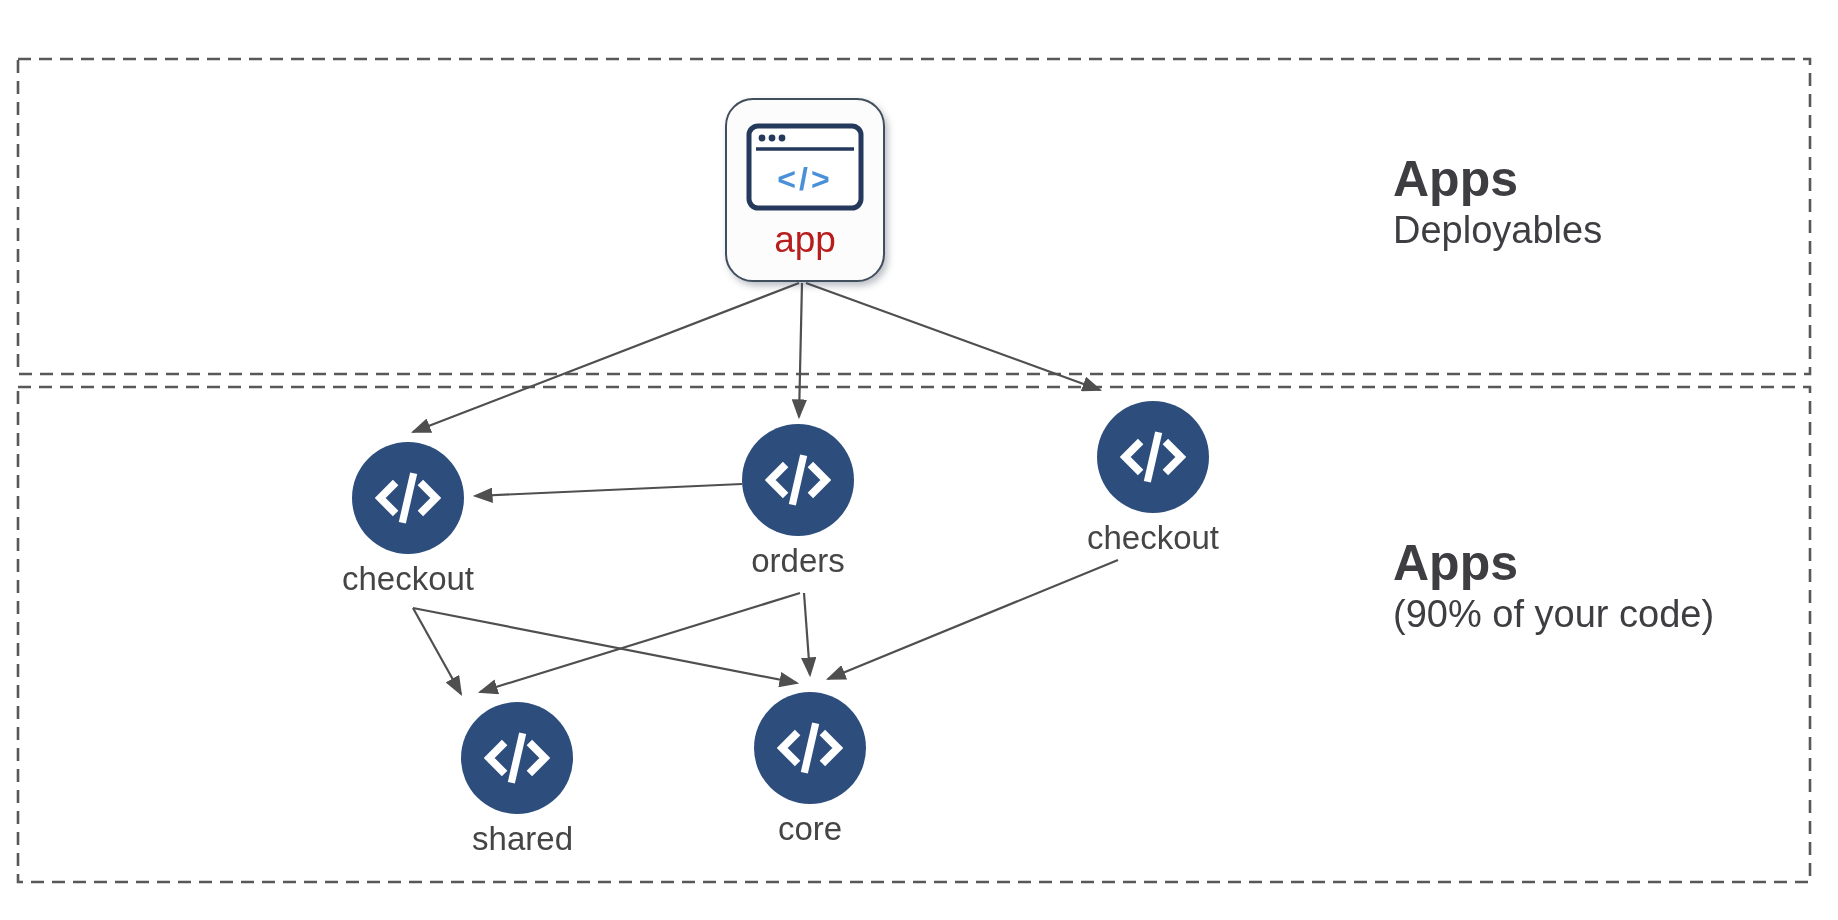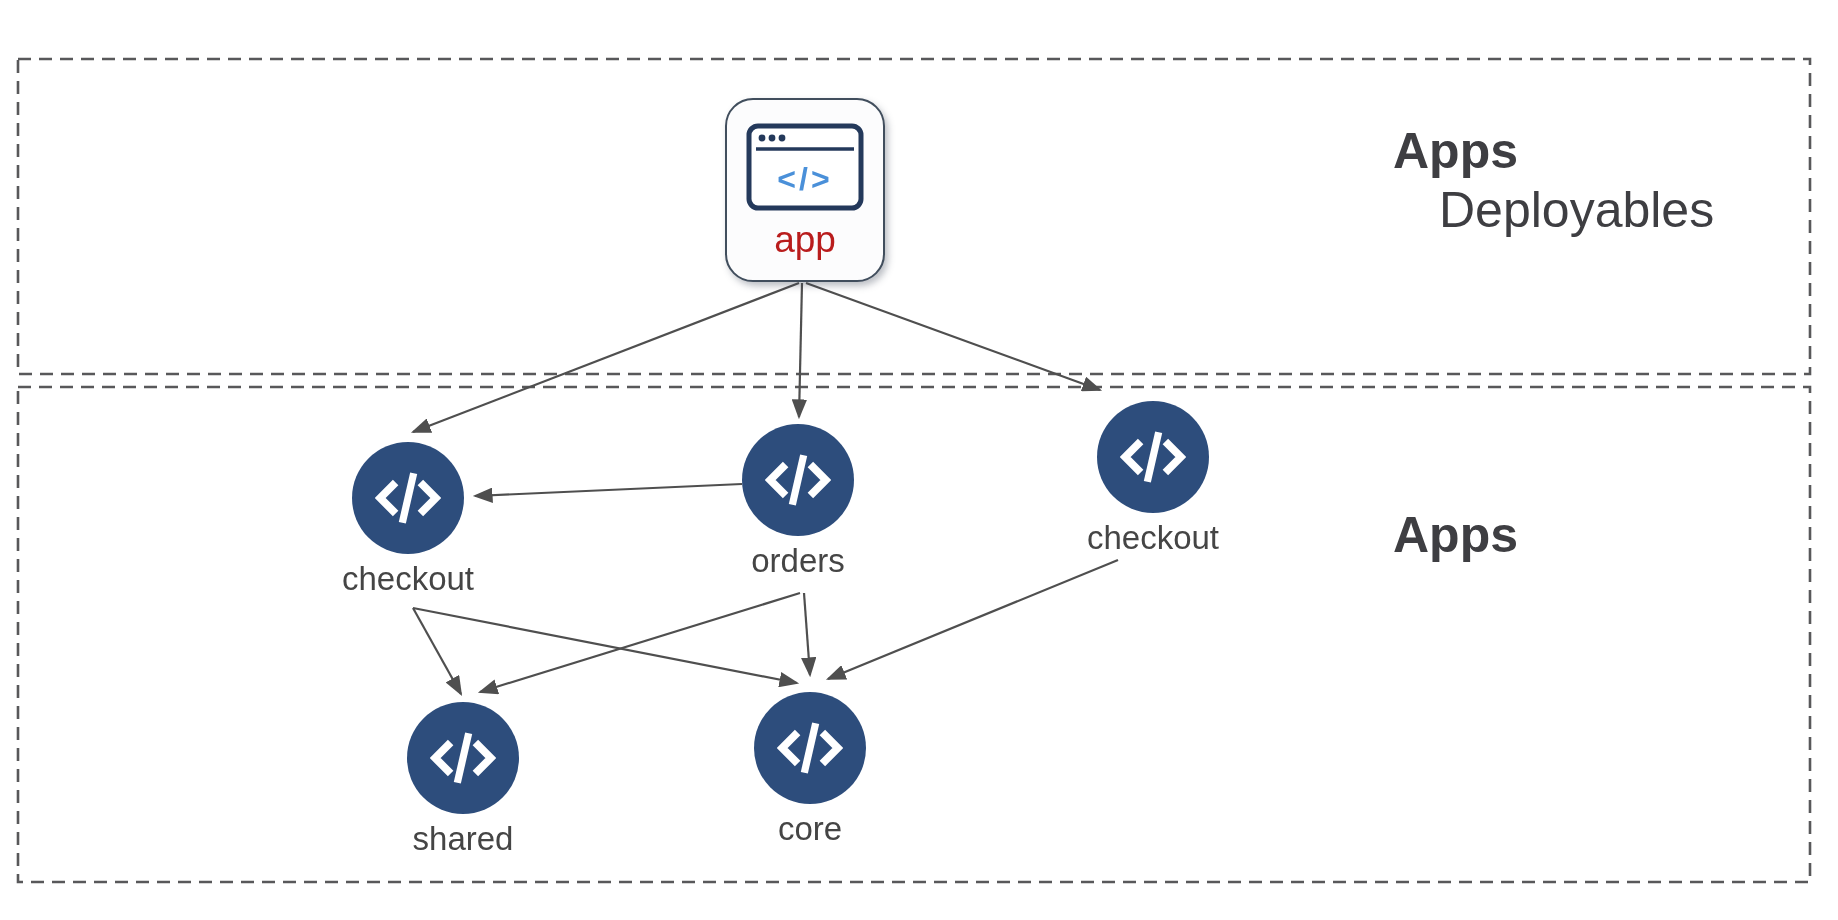--- a/index.html
+++ b/index.html
@@ -16,22 +16,22 @@
     display:flex;flex-direction:column;align-items:center;justify-content:center;
     gap:10px;box-sizing:border-box;
   }
   .app-label{font-size:37px;color:#b91c1c;line-height:1;}
 
   .lib-node{position:absolute;display:flex;flex-direction:column;align-items:center;}
   .lib-circle{border-radius:50%;display:flex;align-items:center;justify-content:center;}
   .lib-label{font-size:33px;color:#454545;margin-top:8px;line-height:1;white-space:nowrap;}
 
   .sec-label{position:absolute;}
-  .sec-title{font-size:50px;font-weight:bold;color:#3e3e42;line-height:1.1;}
-  .sec-sub{font-size:50px;color:#3e3e42;line-height:1.25;margin-left:46px;}
+  .sec-title{font-size:50px;font-weight:bold;color:#3e3e42;line-height:1.1;margin-top:28px;}
+  .sec-sub{font-size:38px;color:#3e3e42;line-height:1.25;}
 </style>
 </head>
 <body>
 
 <div class="canvas">
 
   <svg id="diagram-svg">
       <defs>
         <marker id="arrow" markerWidth="9" markerHeight="7" refX="8" refY="3.5" orient="auto" markerUnits="strokeWidth">
           <path d="M0,0 L9,3.5 L0,7 Z" fill="#4f4f4f"></path>
@@ -74,21 +74,21 @@
       <div class="lib-node" style="left: 1043px; top: 401px; width: 220px;">
         <div class="lib-circle" style="height: 112px; width: 112px; background: rgb(45, 77, 124);">
           <svg width="66" height="58" viewBox="0 0 64 56">
             <polyline points="20,13 5,28 20,43" fill="none" stroke="#ffffff" stroke-width="7.5"></polyline>
             <line x1="37.5" y1="4" x2="26.5" y2="52" stroke="#ffffff" stroke-width="7"></line>
             <polyline points="44,13 59,28 44,43" fill="none" stroke="#ffffff" stroke-width="7.5"></polyline>
           </svg>
         </div>
         <div class="lib-label">checkout</div>
       </div>
-      <div class="lib-node" style="left: 353px; top: 702px; width: 220px;">
+      <div class="lib-node" style="left: 353px; top: 702px; width: 220px; align-items: flex-end;">
         <div class="lib-circle" style="height: 112px; width: 112px; background: rgb(45, 77, 124);">
           <svg width="66" height="58" viewBox="0 0 64 56">
             <polyline points="20,13 5,28 20,43" fill="none" stroke="#ffffff" stroke-width="7.5"></polyline>
             <line x1="37.5" y1="4" x2="26.5" y2="52" stroke="#ffffff" stroke-width="7"></line>
             <polyline points="44,13 59,28 44,43" fill="none" stroke="#ffffff" stroke-width="7.5"></polyline>
           </svg>
         </div>
         <div class="lib-label">shared</div>
       </div>
       <div class="lib-node" style="left: 700px; top: 692px; width: 220px;">
@@ -115,15 +115,16 @@
     <div class="app-label">app</div>
   </div>
 
   <div class="sec-label" id="sec-apps" style="left: 1393px; top: 124px;">
     <div class="sec-title">Apps</div>
     <div class="sec-sub">Deployables</div>
   </div>
 
   <div class="sec-label" id="sec-libs" style="left: 1393px; top: 508px;">
     <div class="sec-title">Apps</div>
+    <div class="sec-sub">(90% of your code)</div>
   </div>
 
 </div>
 
 </body></html>

